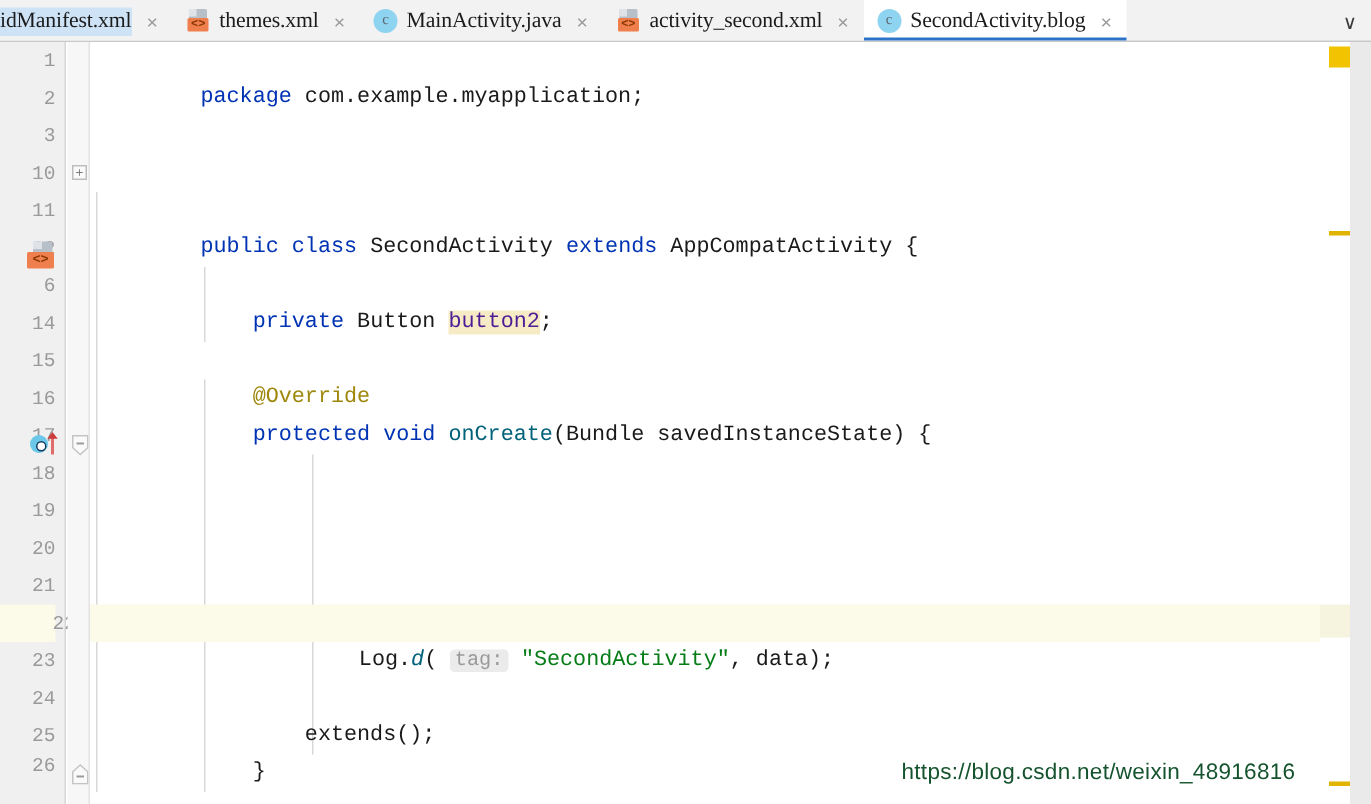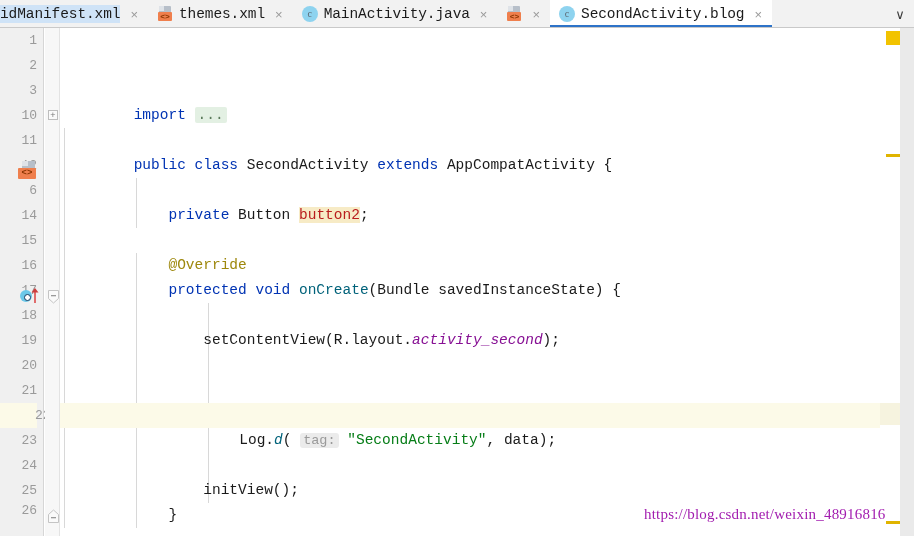--- a/index.html
+++ b/index.html
@@ -29,21 +29,21 @@
     cursor: default;
   }
   .tab.first { padding-left: 0; }
   .tab.active { background: #ffffff; }
   .tab.active::after {
     content: ""; position: absolute; left: 0; right: 0; bottom: 0;
     height: 3px; background: #2d73c8;
   }
   .tab-label {
     font-size: 14.5px; color: #1b1b1b;
-    font-family: Liberation Mono, monospace;
+    font-family: Liberation Serif, serif;
     letter-spacing: -0.1px;
   }
   .tab.first .tab-label { background: #cfe3f7; padding: 1px 0 1px 0; }
   .tab-close {
     font-size: 13px; color: #9a9a9a; line-height: 1;
     padding: 0 2px; margin-left: 2px;
   }
   .tab-chevron {
     display: flex; align-items: center; justify-content: center;
     width: 28px; height: 28px; margin-left: auto;
@@ -112,21 +112,21 @@
   .plain   { color: #1a1a1a; }
   .str     { color: #067d17; }
   .anno    { color: #9e880d; }
   .method  { color: #00627a; }
   .fielditl{ color: #871094; font-style: italic; }
   .mtditl  { color: #00627a; font-style: italic; }
   .hint {
     background: #ebebeb; color: #9a9a9a; border-radius: 3px;
     padding: 0 3px; font-size: 13.5px;
   }
-  .ident-hl { background: #f7ebc6; color: #b91c1c; }
+  .ident-hl { background: #f7ebc6; color: #4c1d95; }
   .fold-ph  { background: #e3f0e3; color: #5a7a5a; padding: 0 3px; border-radius: 2px; }
 
   
   .iguide {
     position: absolute; width: 1px; background: #d8d8d8;
   }
 
   
   .foldbox {
     position: absolute; left: 3px; width: 10px; height: 10px;
@@ -179,23 +179,23 @@
   }
   .markstripe {
     position: absolute; right: 14px; width: 14px; height: 3px; background: #e0b400;
   }
   .caretstripe {
     position: absolute; right: 14px; width: 20px; height: 22px; background: #f6f3df;
   }
 
   
   .watermark {
-    position: absolute; left: 644px; top: 506px;
-    font-family: Liberation Serif, serif;
-    font-size: 15px; color: #a21caf; letter-spacing: 0.2px;
+    position: absolute; left: 601px; top: 506px;
+    font-family: Liberation Sans, sans-serif;
+    font-size: 15px; color: #14532d; letter-spacing: 0.2px;
     white-space: nowrap;
   }
 </style>
 </head>
 <body>
 
 <div id="app">
 
   <div class="tabbar">
 
@@ -219,20 +219,21 @@
       </span>
       <span class="tab-label">MainActivity.java</span>
       <span class="tab-close">×</span>
     </div>
 
     <div class="tab">
       <span class="ic ic-xml">
         <span class="sheet"></span>
         <span class="badge">&lt;&gt;</span>
       </span>
+      <span class="tab-label">activity_second.xml</span>
       <span class="tab-close">×</span>
     </div>
 
     <div class="tab active">
       <span class="ic ic-java">
         <span class="circ">c</span>
       </span>
       <span class="tab-label">SecondActivity.blog</span>
       <span class="tab-close">×</span>
     </div>
@@ -298,26 +299,26 @@
       </div>
     </div>
 
     <div class="codearea">
 
       <div class="iguide" style="left:4px;  top:100px; height:400px;"></div>
       <div class="iguide" style="left:76px; top:150px; height:50px;"></div>
       <div class="iguide" style="left:76px; top:225px; height:275px;"></div>
       <div class="iguide" style="left:148px; top:275px; height:200px;"></div>
 
+      <div class="codeline" style="top:0px">
+        <span class="txt"><span class="kw">package</span><span class="plain"> com.example.myapplication;</span></span>
+      </div>
 
       <div class="codeline" style="top:25px"></div>
 
-      <div class="codeline" style="top:50px">
-        <span class="txt"><span class="kw">import</span><span class="plain"> </span><span class="fold-ph">...</span></span>
-      </div>
 
       <div class="codeline" style="top:75px"></div>
 
       <div class="codeline" style="top:100px">
         <span class="txt"><span class="kw">public class </span><span class="plain">SecondActivity </span><span class="kw">extends </span><span class="plain">AppCompatActivity {</span></span>
       </div>
 
       <div class="codeline" style="top:125px"></div>
 
       <div class="codeline" style="top:150px">
@@ -328,39 +329,36 @@
 
       <div class="codeline" style="top:200px">
         <span class="txt"><span class="plain">    </span><span class="anno">@Override</span></span>
       </div>
 
       <div class="codeline" style="top:225px">
         <span class="txt"><span class="plain">    </span><span class="kw">protected void </span><span class="method">onCreate</span><span class="plain">(Bundle savedInstanceState) {</span></span>
       </div>
 
 
-      <div class="codeline" style="top:275px">
-        <span class="txt"><span class="plain">        setContentView(R.layout.</span><span class="fielditl">activity_second</span><span class="plain">);</span></span>
-      </div>
 
       <div class="codeline" style="top:300px"></div>
 
 
       <div class="codeline" style="top:350px">
         <span class="txt"><span class="plain">        String data = intent.getStringExtra( </span><span class="hint">name:</span><span class="plain"> </span><span class="str">"Data"</span><span class="plain">);</span></span>
       </div>
 
       <div class="codeline hl-line" style="top:375px">
         <span class="txt"><span class="plain">        Log.</span><span class="mtditl">d</span><span class="plain">( </span><span class="hint">tag:</span><span class="plain"> </span><span class="str">"SecondActivity"</span><span class="plain">, data);</span></span>
       </div>
 
       <div class="codeline" style="top:400px"></div>
 
       <div class="codeline" style="top:425px">
-        <span class="txt"><span class="plain">        initView();</span></span>
+        <span class="txt"><span class="plain">        extends();</span></span>
       </div>
 
       <div class="codeline" style="top:450px">
         <span class="txt"><span class="plain">    }</span></span>
       </div>
 
       <div class="codeline" style="top:475px"></div>
     </div>
 
     <div class="markerbar" style="top:0">

